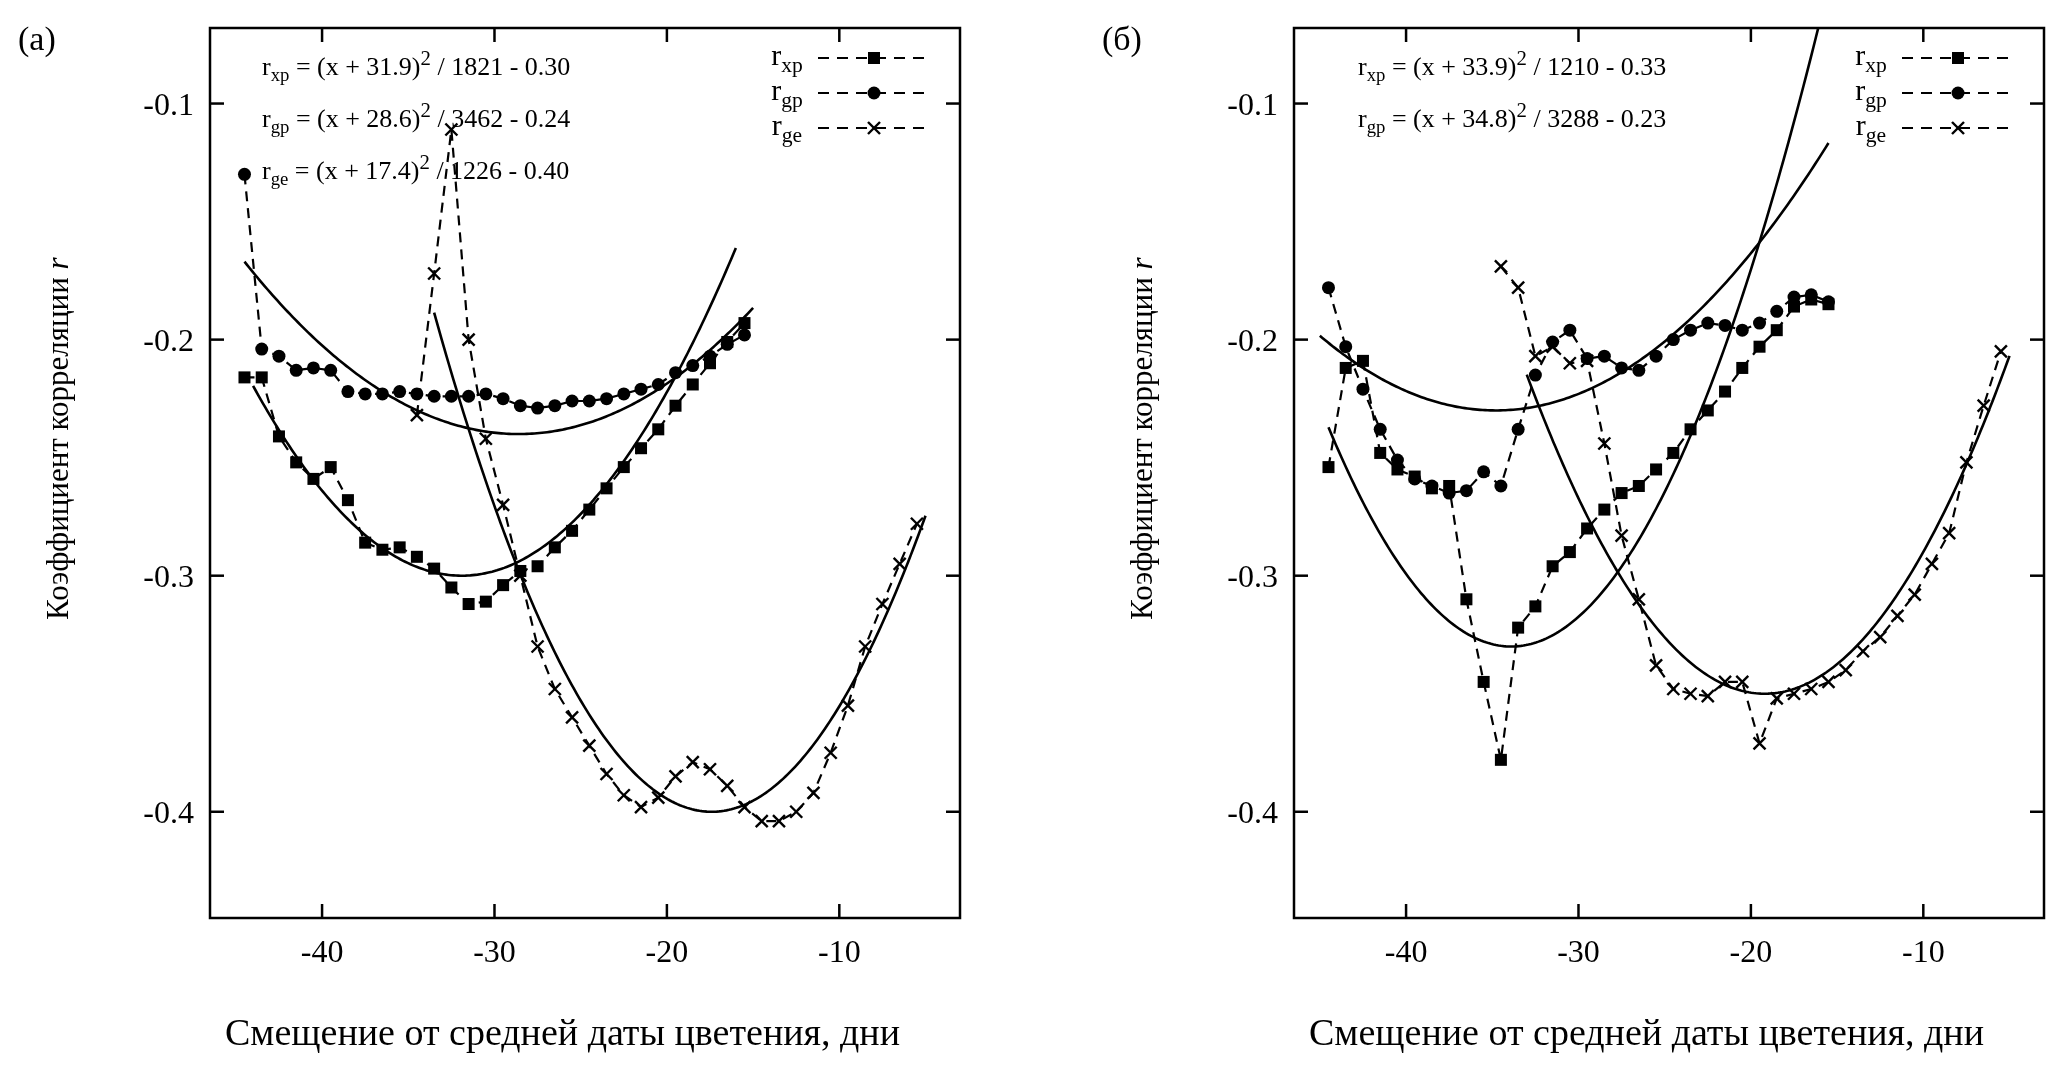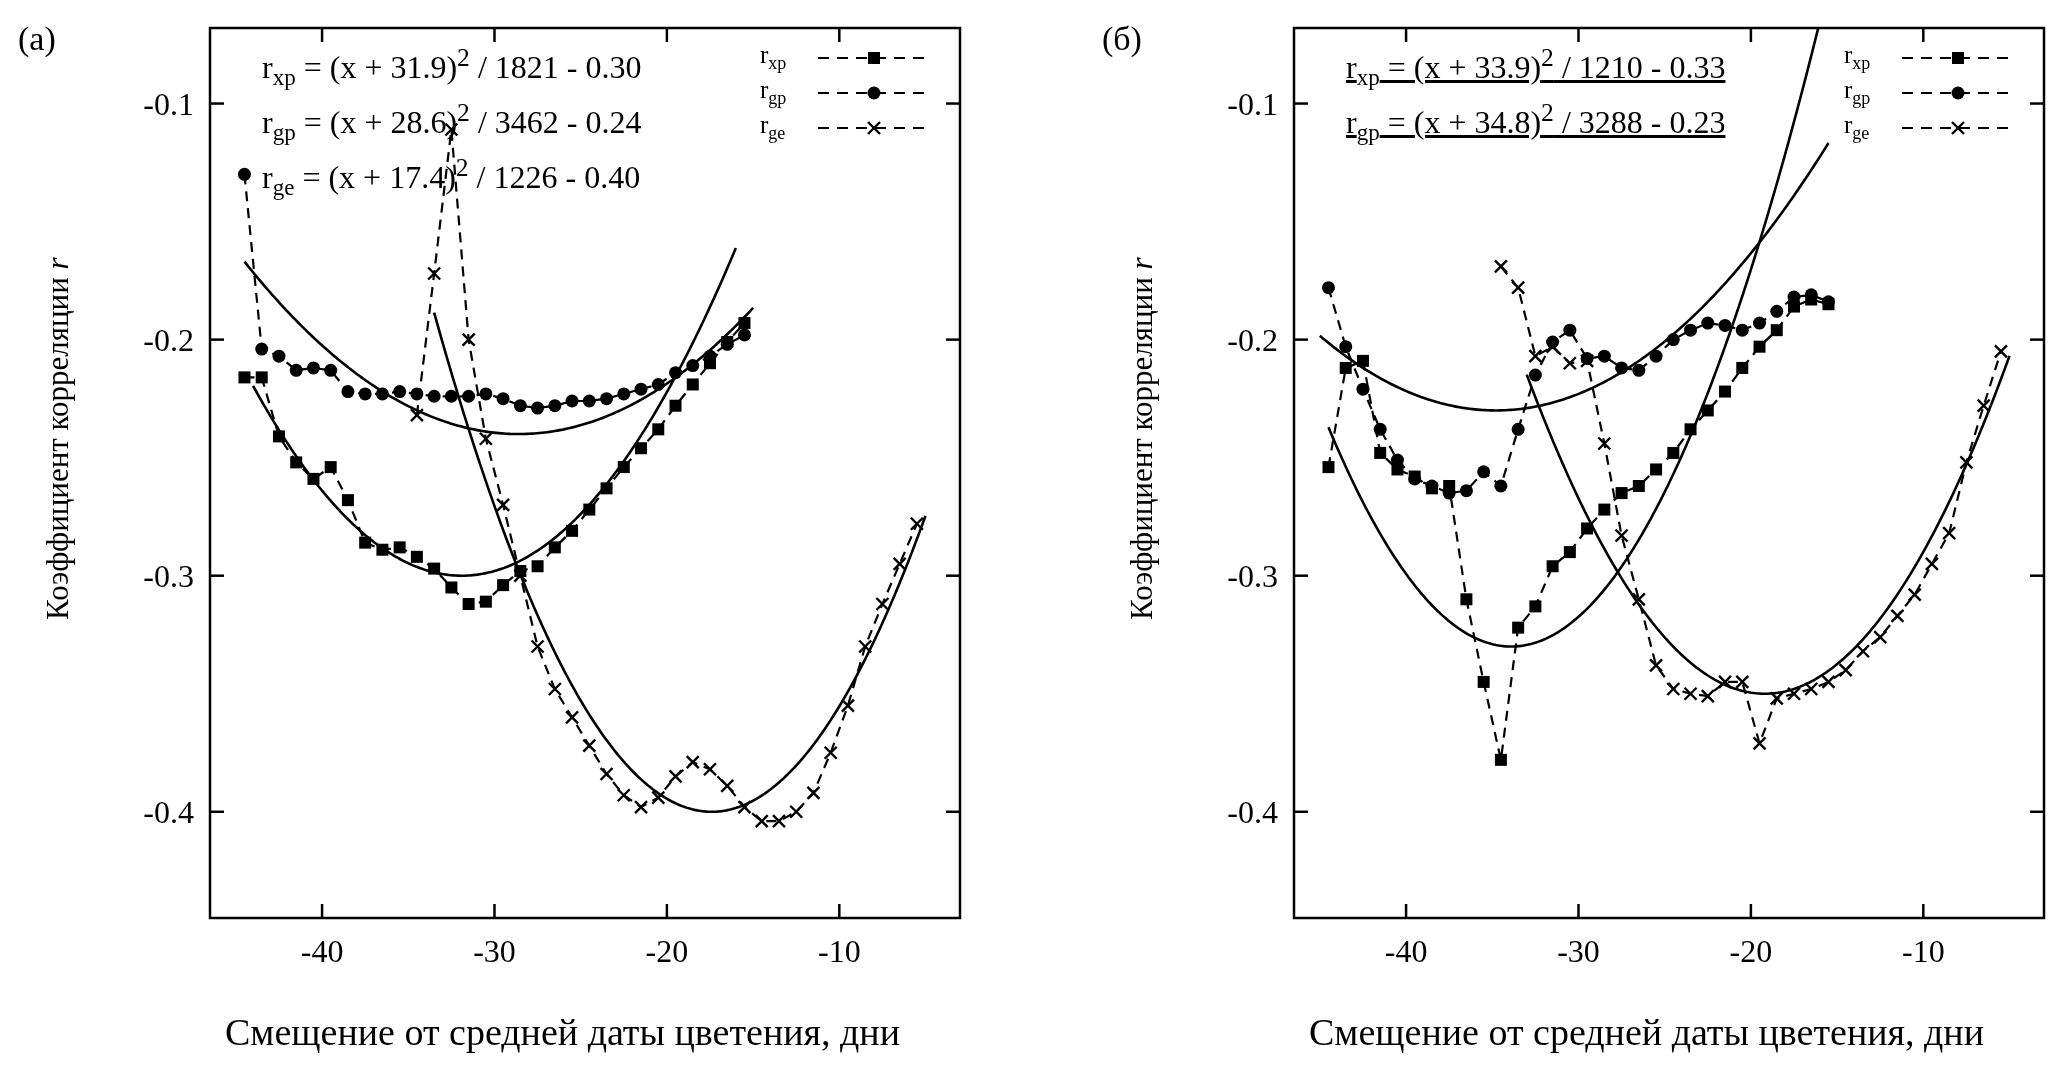--- a/index.html
+++ b/index.html
@@ -5,23 +5,23 @@
   html,body{margin:0;padding:0;background:#ffffff;}
   body{width:2067px;height:1076px;font-family:"Liberation Serif",serif;color:#000;}
   .page{position:relative;width:2067px;height:1076px;}
   .panel{position:absolute;top:0;height:1076px;width:1033px;}
   .panel-a{left:0;}
   .panel-b{left:1034px;}
   .panel-tag{position:absolute;font-size:34px;font-family:"Liberation Serif",serif;}
   .plot-svg{position:absolute;left:0;top:0;}
   .ylabel{position:absolute;font-size:31px;transform:rotate(-90deg);transform-origin:0 0;white-space:nowrap;}
   .xlabel{position:absolute;font-size:38px;white-space:nowrap;}
-  .eqbox{position:absolute;font-size:32px;line-height:35px;white-space:nowrap;}
+  .eqbox{position:absolute;font-size:26px;line-height:35px;white-space:nowrap;}
   .eqbox div{font-family:"Liberation Serif",serif;}
-  .legend{position:absolute;font-size:25px;}
+  .legend{position:absolute;font-size:30px;text-align:center;}
   .legend-row{display:flex;align-items:center;height:35px;}
   .legend-label{width:54px;font-family:"Liberation Serif",serif;}
   sub{font-size:0.72em;}
 </style>
 </head>
 <body>
 
 <div class="page">
 
   <div class="panel panel-a">
@@ -498,21 +498,21 @@
             <line x1="943.6551724137931" y1="411.7188328912467" x2="955.6551724137931" y2="399.7188328912467" stroke="#000" stroke-width="2.4"></line>
           </g>
           <g>
             <line x1="960.8965517241379" y1="345.42175066312996" x2="972.8965517241379" y2="357.42175066312996" stroke="#000" stroke-width="2.4"></line>
             <line x1="960.8965517241379" y1="357.42175066312996" x2="972.8965517241379" y2="345.42175066312996" stroke="#000" stroke-width="2.4"></line>
           </g>
         </g>
       </svg>
     <div class="ylabel" style="left:90px;top:620px;">Коэффициент корреляции <i>r</i></div>
     <div class="xlabel" style="left:275px;top:1010px;">Смещение от средней даты цветения, дни</div>
-    <div class="eqbox" style="left:312px;top:40px;text-decoration:underline;">
+    <div class="eqbox" style="left:324px;top:40px;">
         <div>r<sub>xp</sub> = (x + 33.9)<span style="font-size:0.8em;vertical-align:super">2</span> / 1210 - 0.33</div>
         <div>r<sub>gp</sub> = (x + 34.8)<span style="font-size:0.8em;vertical-align:super">2</span> / 3288 - 0.23</div>
       </div>
     <div class="legend" style="left:810px;top:40px;">
         <div class="legend-row">
           <span class="legend-label">r<sub>xp</sub></span>
           <svg width="120" height="24">
             <line x1="4" y1="12" x2="116" y2="12" stroke="#000" stroke-width="2" stroke-dasharray="11,8"></line>
             <rect x="54" y="6" width="12" height="12" fill="#000"></rect>
           </svg>

